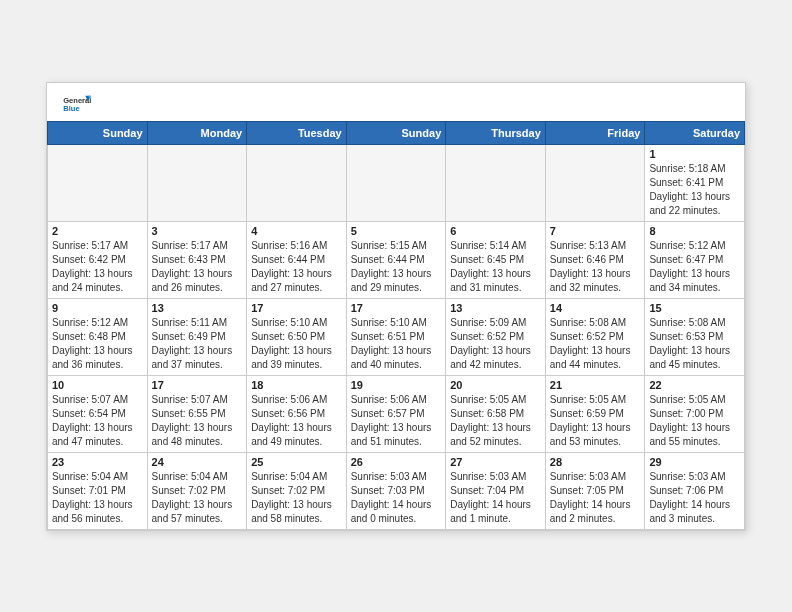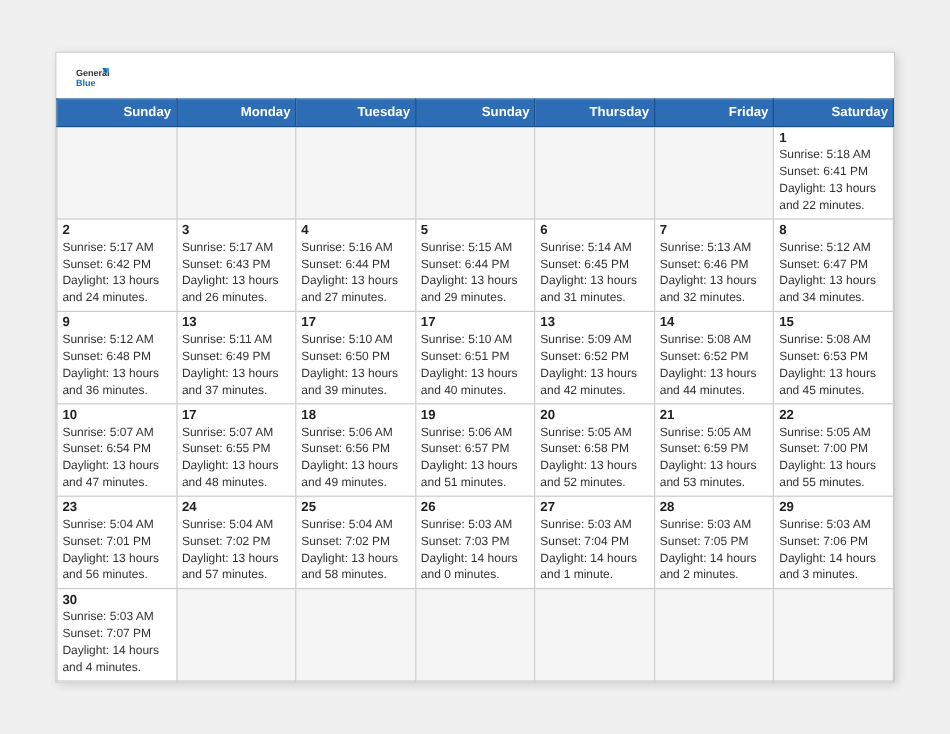--- a/index.html
+++ b/index.html
@@ -246,27 +246,15 @@
           </td>
           <td>
             <span class="day-number">28</span>
             <div class="day-info">Sunrise: 5:03 AM<br>Sunset: 7:05 PM<br>Daylight: 14 hours and 2 minutes.</div>
           </td>
           <td>
             <span class="day-number">29</span>
             <div class="day-info">Sunrise: 5:03 AM<br>Sunset: 7:06 PM<br>Daylight: 14 hours and 3 minutes.</div>
           </td>
         </tr>
-        <tr>
-          <td>
-            <span class="day-number">30</span>
-            <div class="day-info">Sunrise: 5:03 AM<br>Sunset: 7:07 PM<br>Daylight: 14 hours and 4 minutes.</div>
-          </td>
-          <td class="empty"></td>
-          <td class="empty"></td>
-          <td class="empty"></td>
-          <td class="empty"></td>
-          <td class="empty"></td>
-          <td class="empty"></td>
-        </tr>
       </tbody>
   </table>
 </div>
 
 </body></html>

